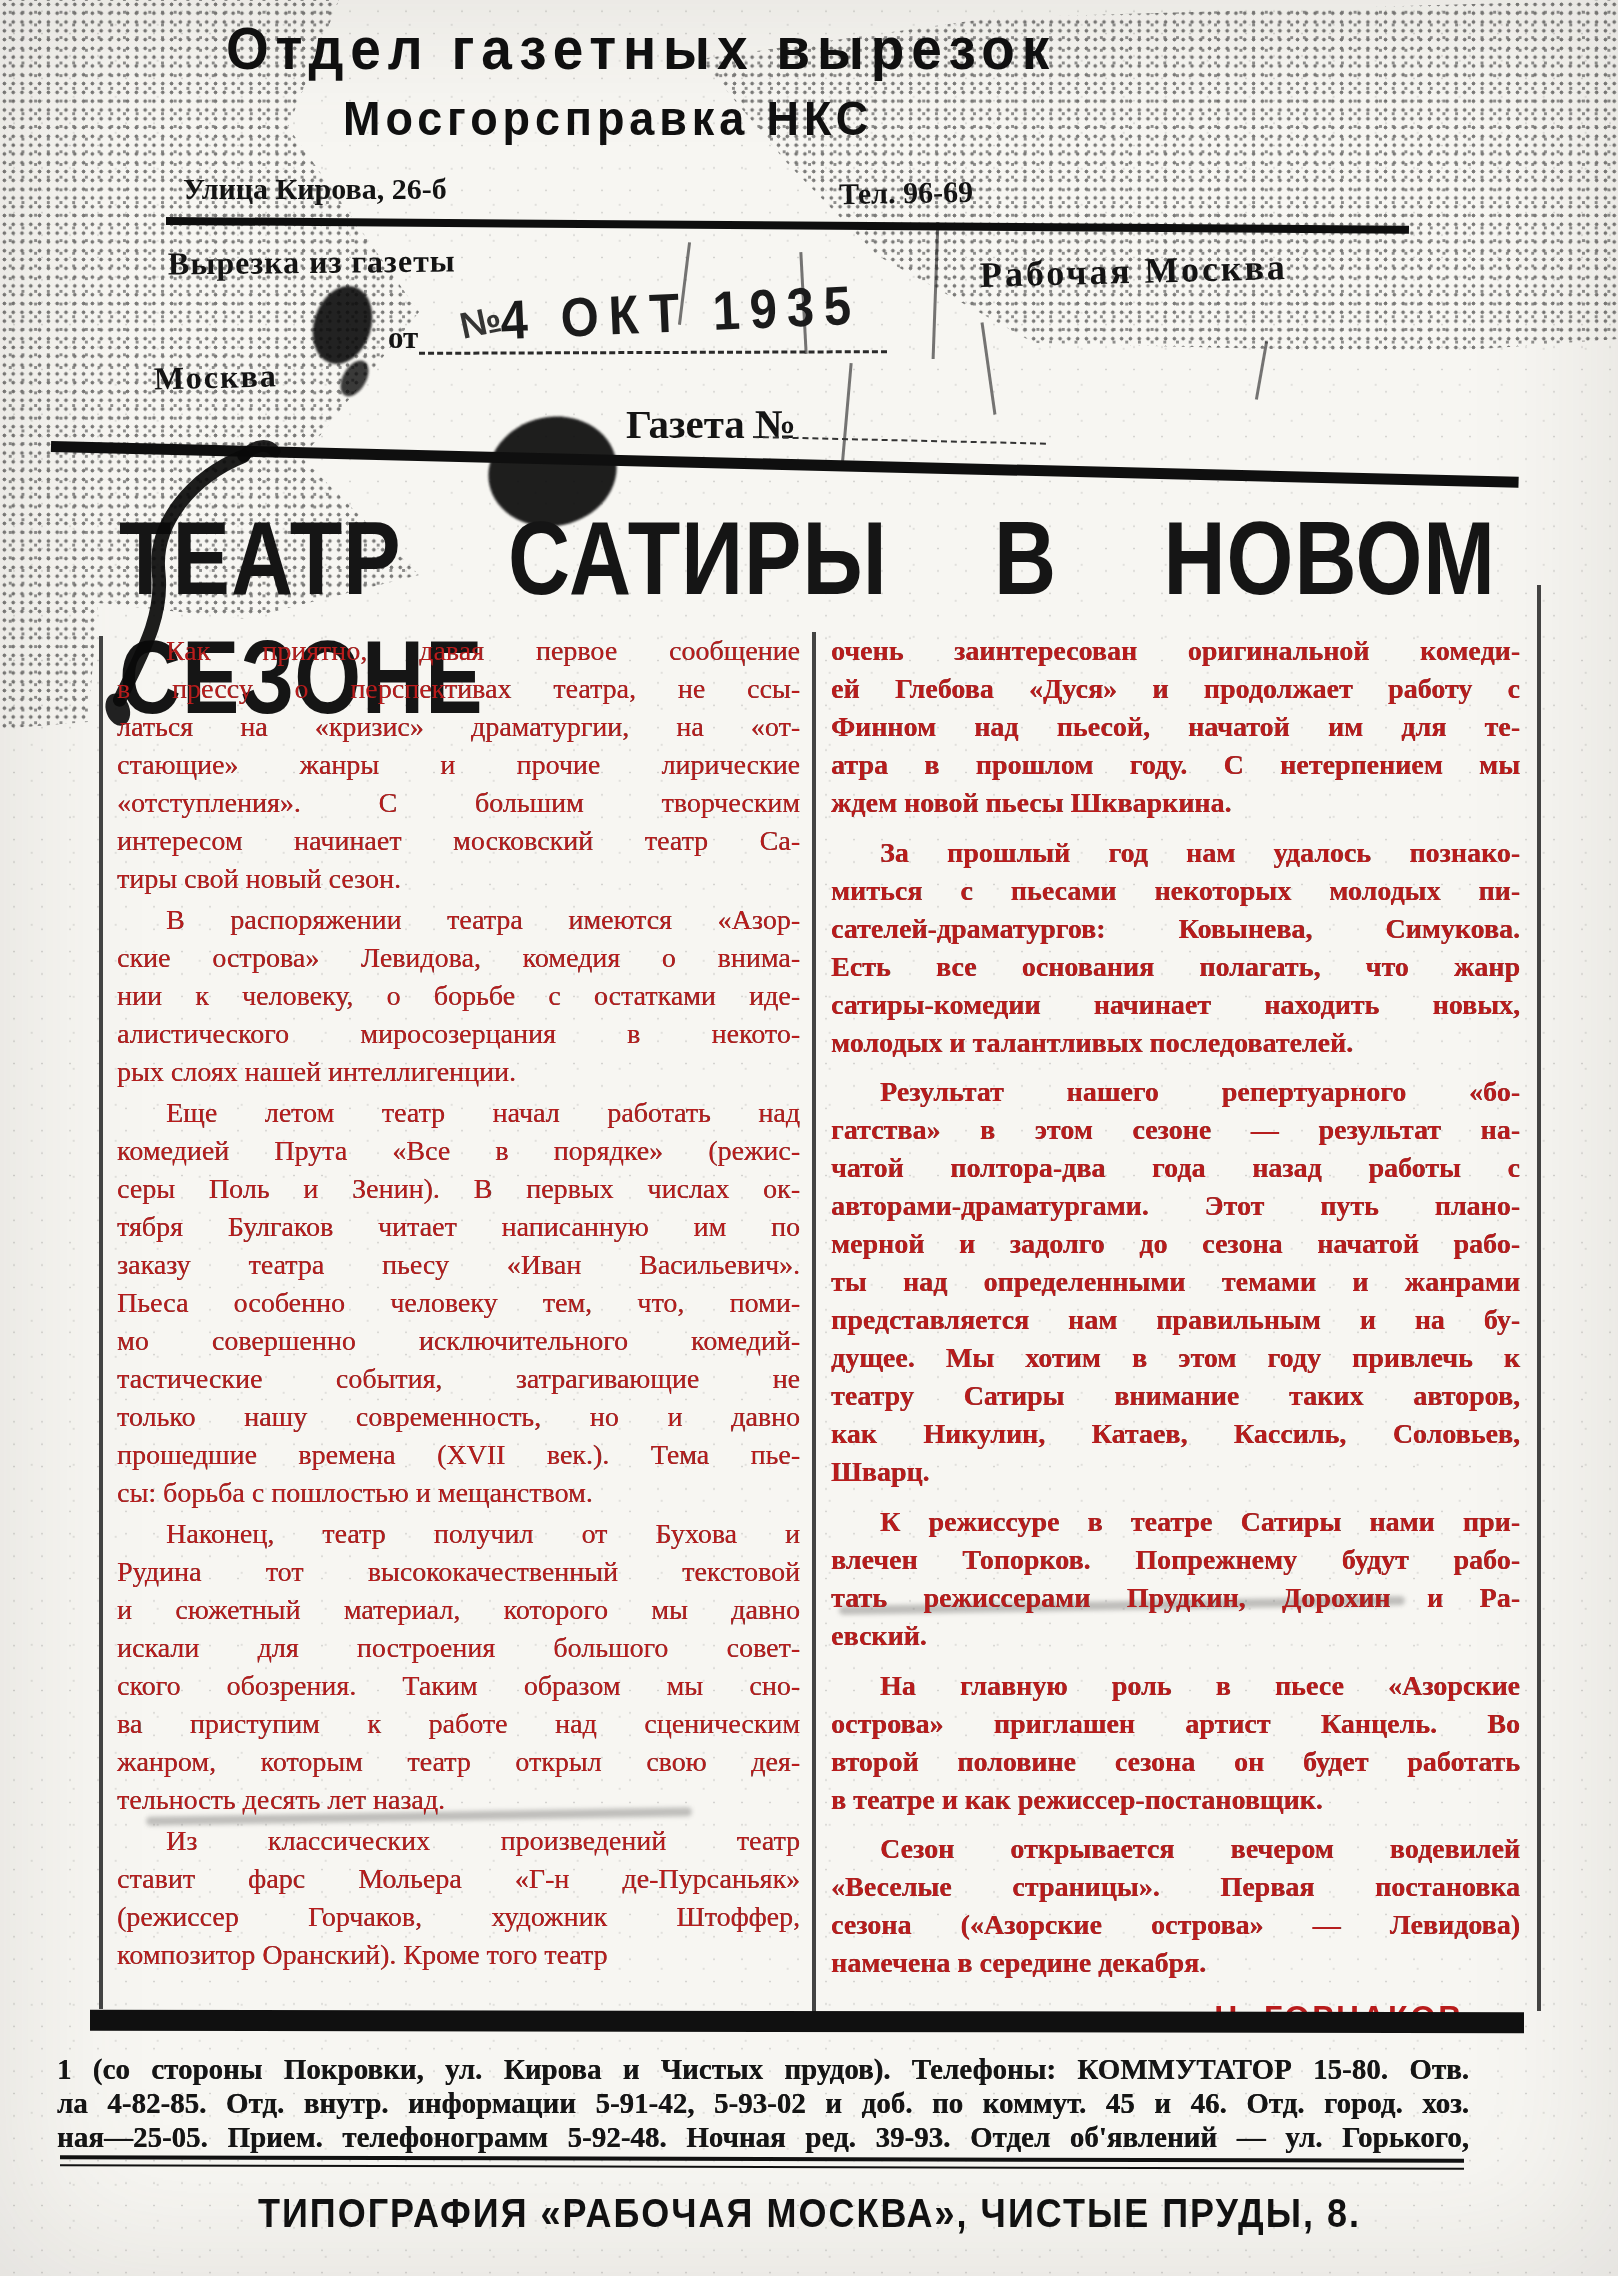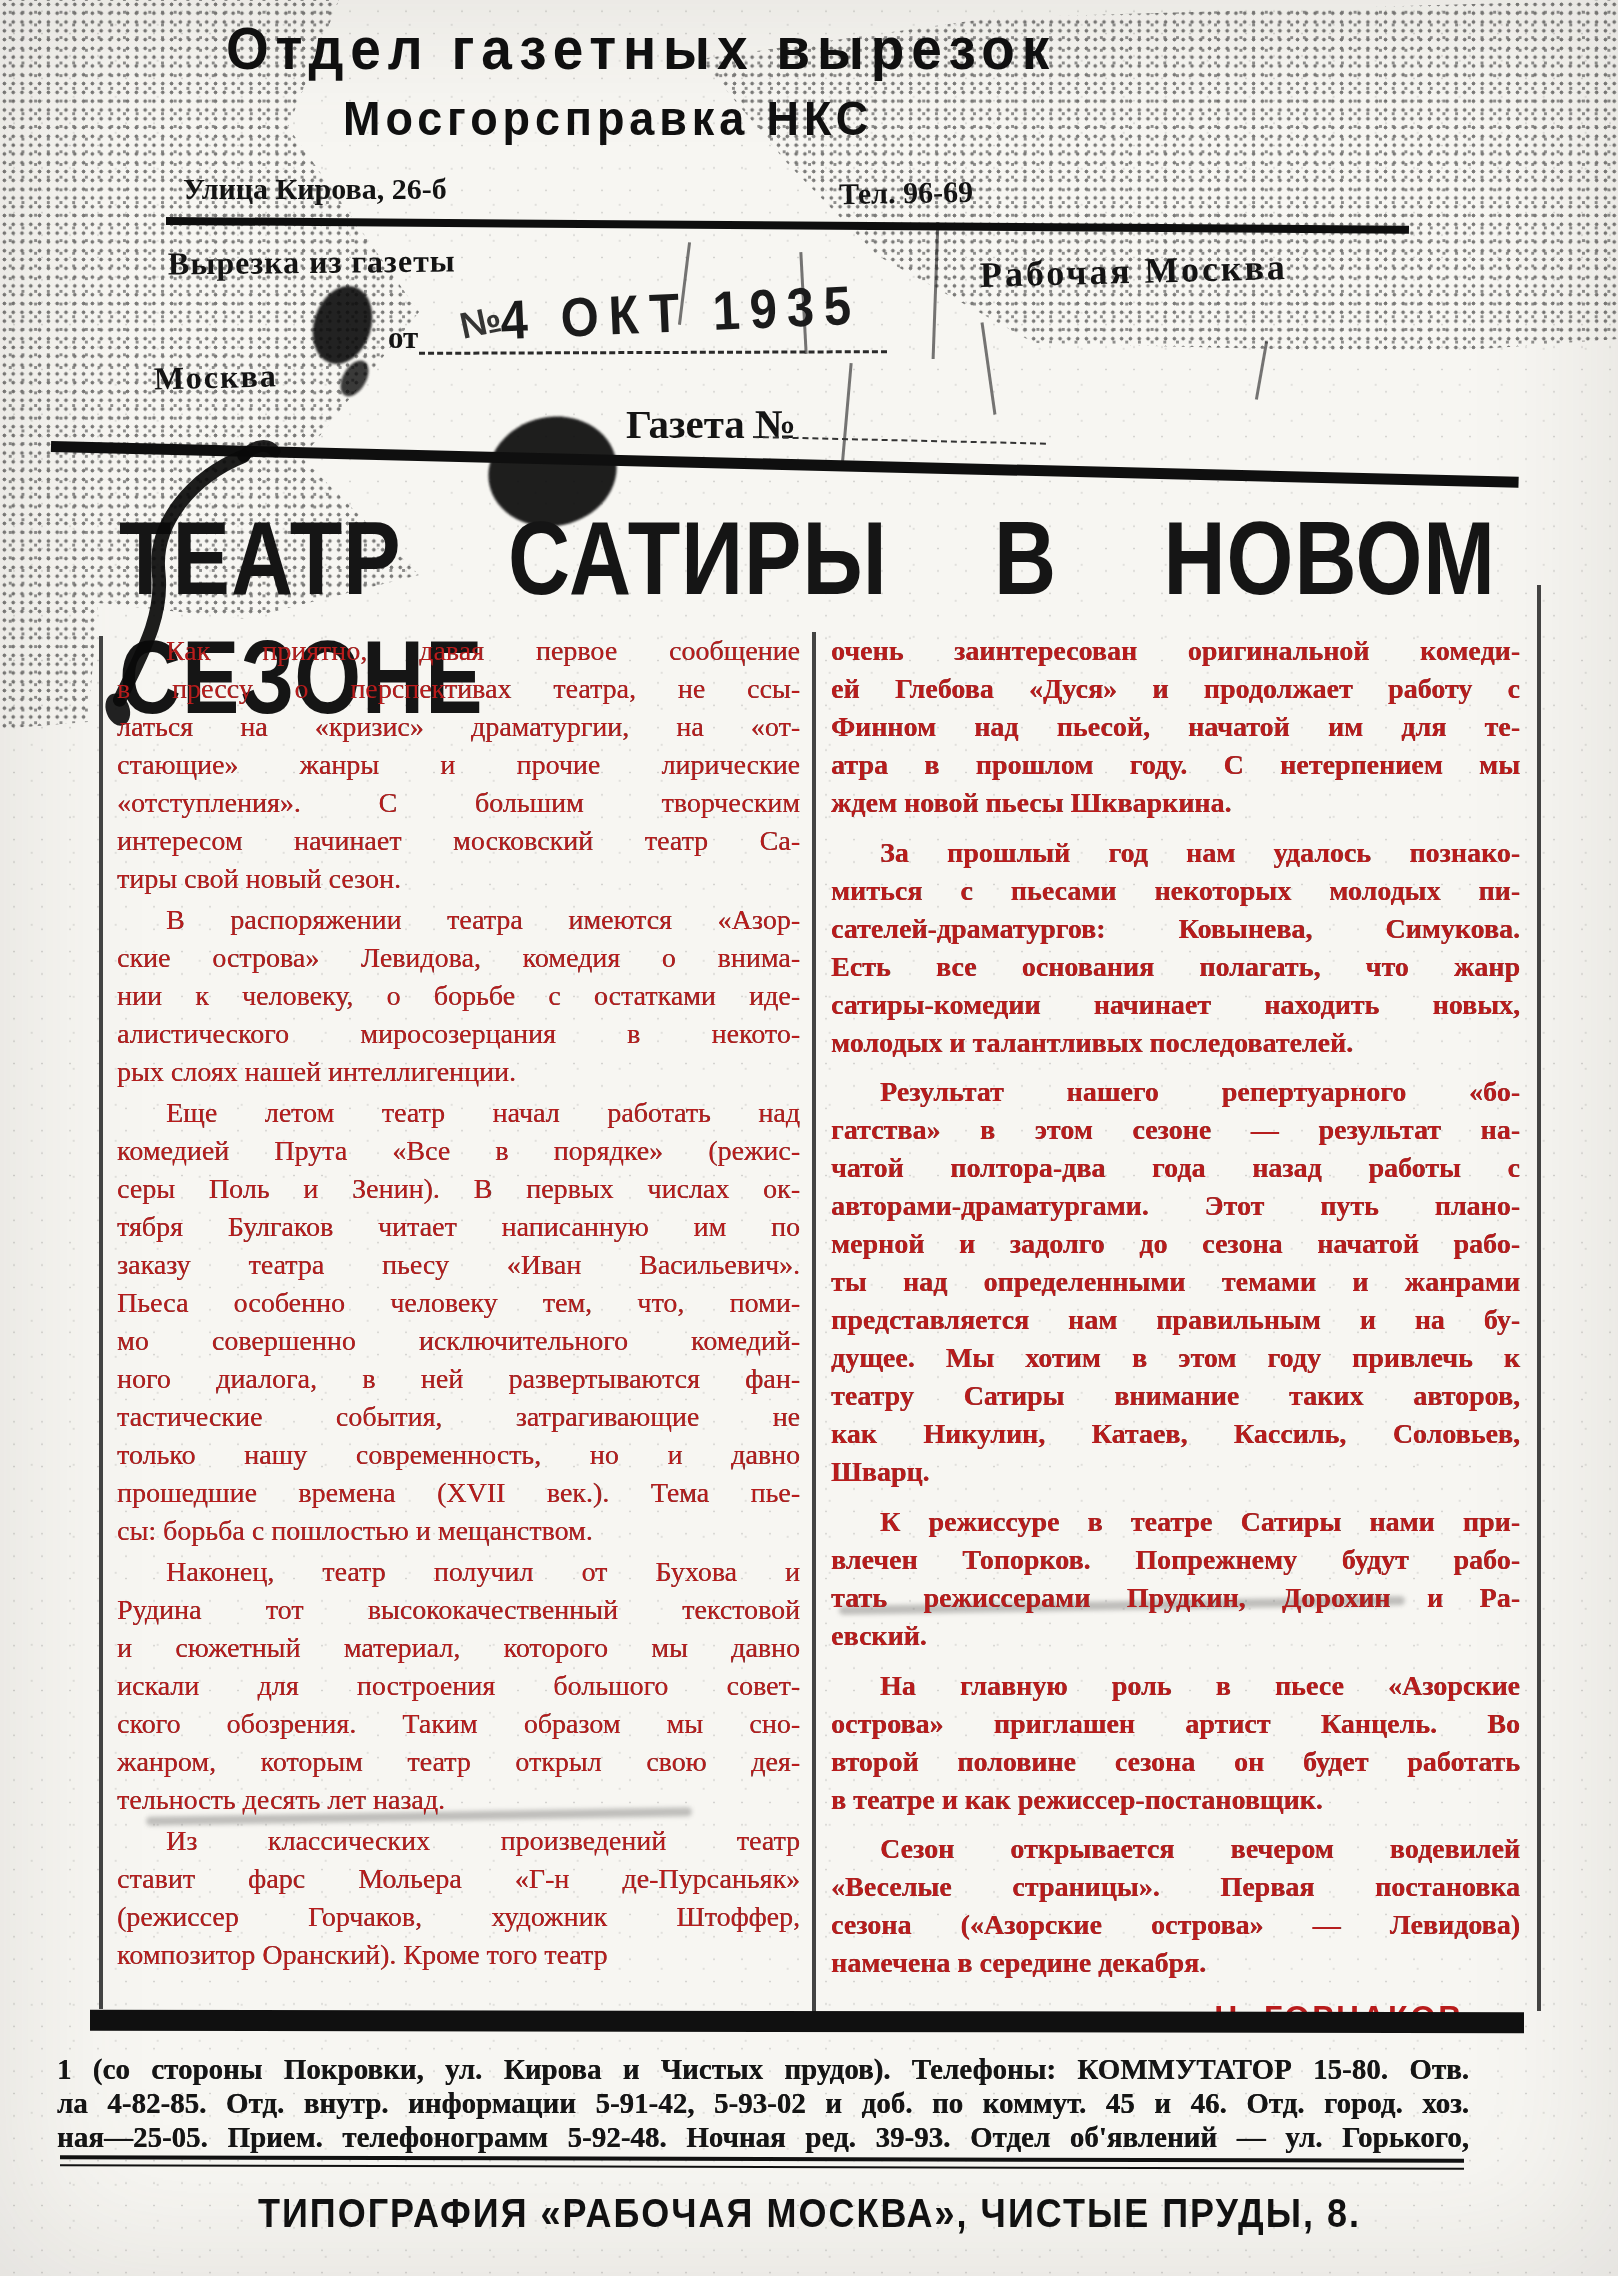--- a/index.html
+++ b/index.html
@@ -152,32 +152,32 @@
         <div class="line last">рых слоях нашей интеллигенции.</div>
       </div>
       <div class="par">
         <div class="line first">Еще летом театр начал работать над</div>
         <div class="line">комедией Прута «Все в порядке» (режис-</div>
         <div class="line">серы Поль и Зенин). В первых числах ок-</div>
         <div class="line">тября Булгаков читает написанную им по</div>
         <div class="line">заказу театра пьесу «Иван Васильевич».</div>
         <div class="line">Пьеса особенно человеку тем, что, поми-</div>
         <div class="line">мо совершенно исключительного комедий-</div>
-        <div class="line">ного диалога, в ней развертываются фан-</div>
         <div class="line">тастические события, затрагивающие не</div>
         <div class="line">только нашу современность, но и давно</div>
         <div class="line">прошедшие времена (XVII век.). Тема пье-</div>
         <div class="line last">сы: борьба с пошлостью и мещанством.</div>
       </div>
       <div class="par">
         <div class="line first">Наконец, театр получил от Бухова и</div>
         <div class="line">Рудина тот высококачественный текстовой</div>
         <div class="line">и сюжетный материал, которого мы давно</div>
         <div class="line">искали для построения большого совет-</div>
         <div class="line">ского обозрения. Таким образом мы сно-</div>
+        <div class="line">ва приступим к работе над сценическим</div>
         <div class="line">жанром, которым театр открыл свою дея-</div>
         <div class="line last">тельность десять лет назад.</div>
       </div>
       <div class="par">
         <div class="line first">Из классических произведений театр</div>
         <div class="line">ставит фарс Мольера «Г-н де-Пурсаньяк»</div>
         <div class="line">(режиссер Горчаков, художник Штоффер,</div>
         <div class="line last">композитор Оранский). Кроме того театр</div>
       </div>
     </div>

